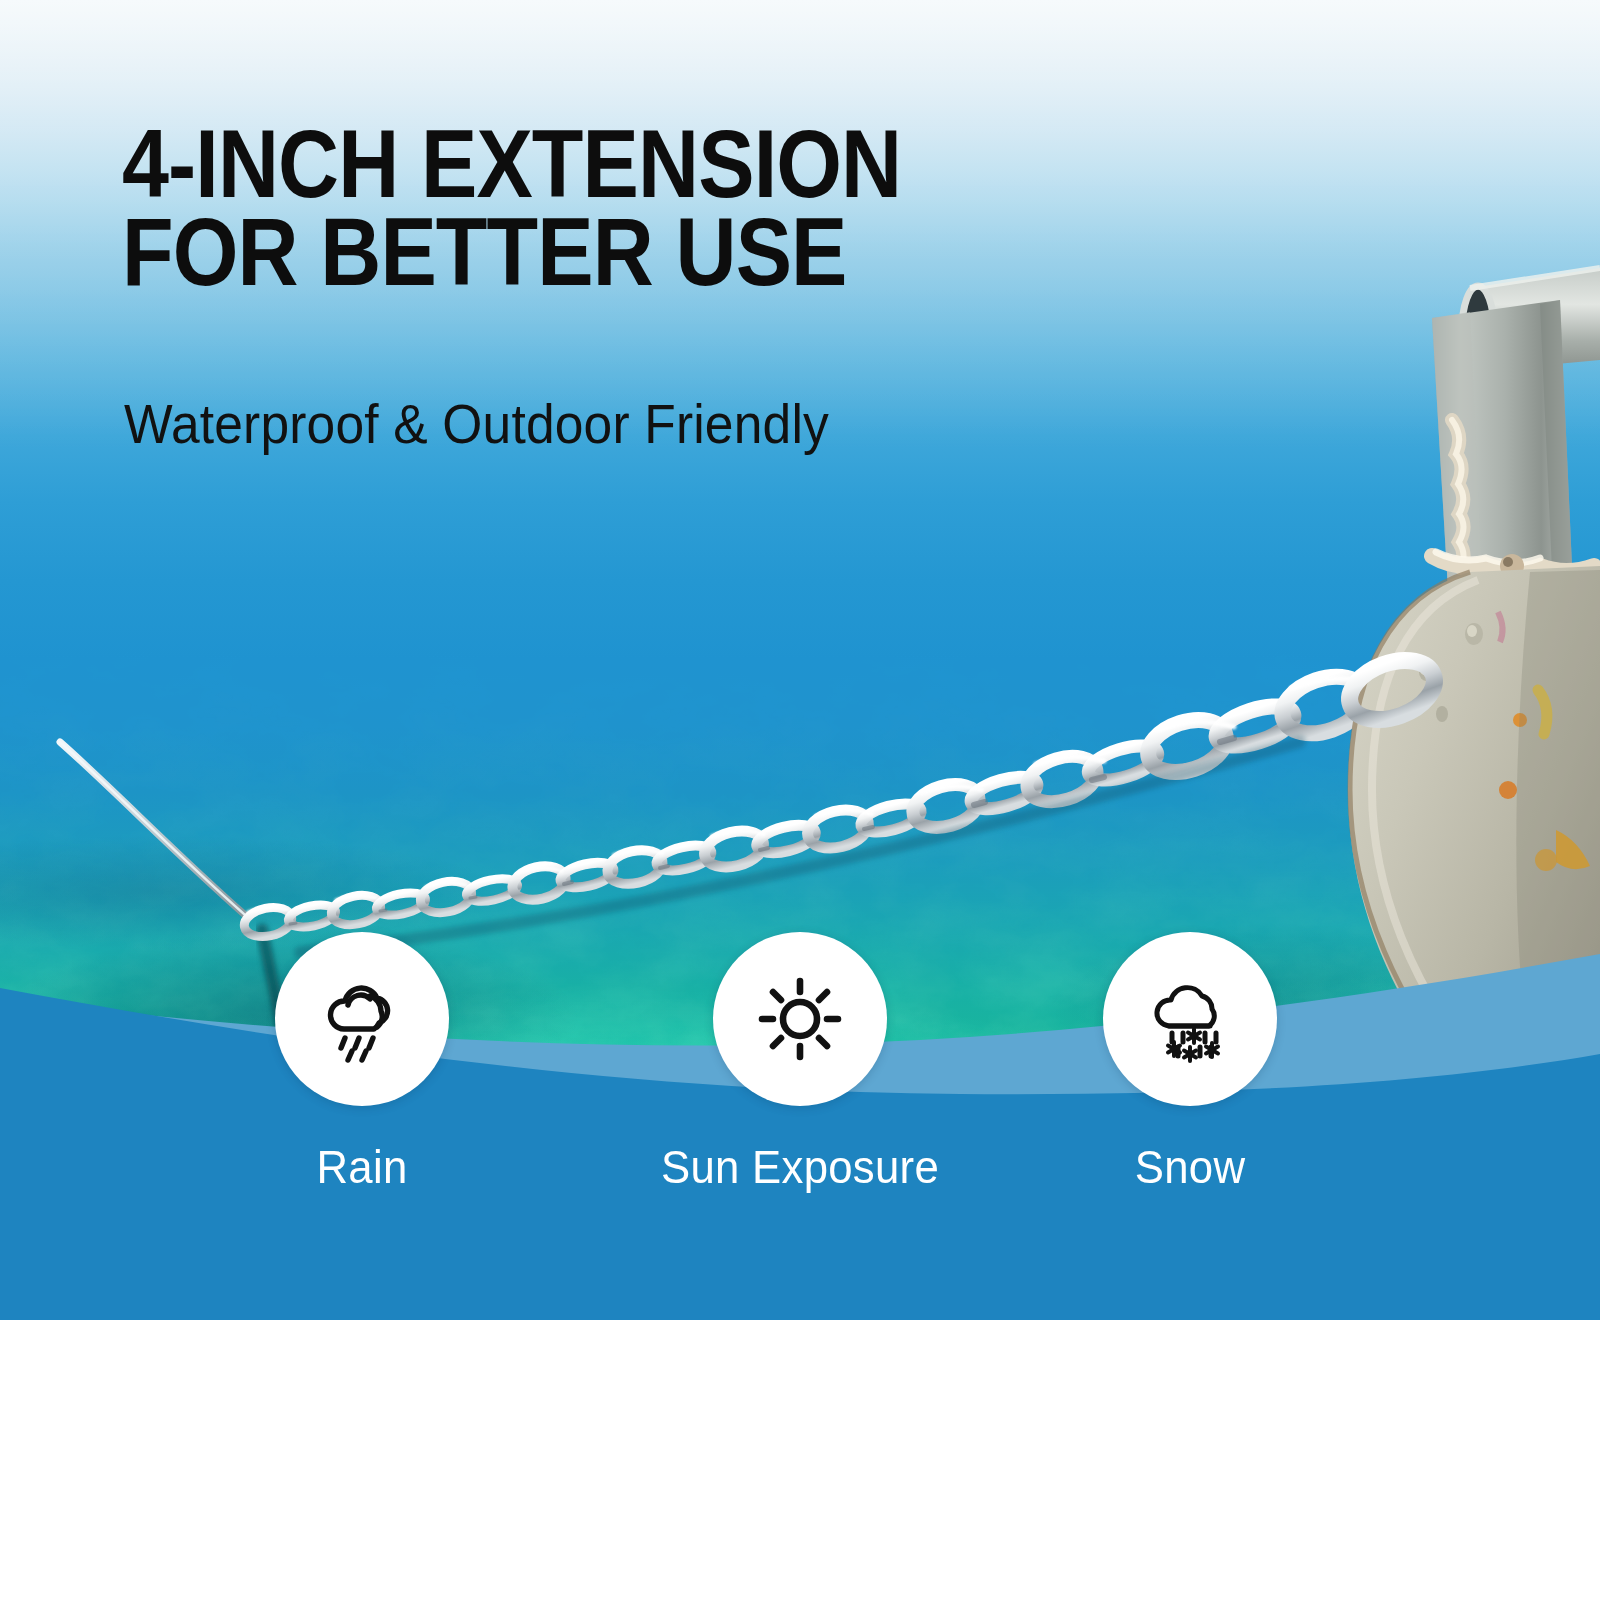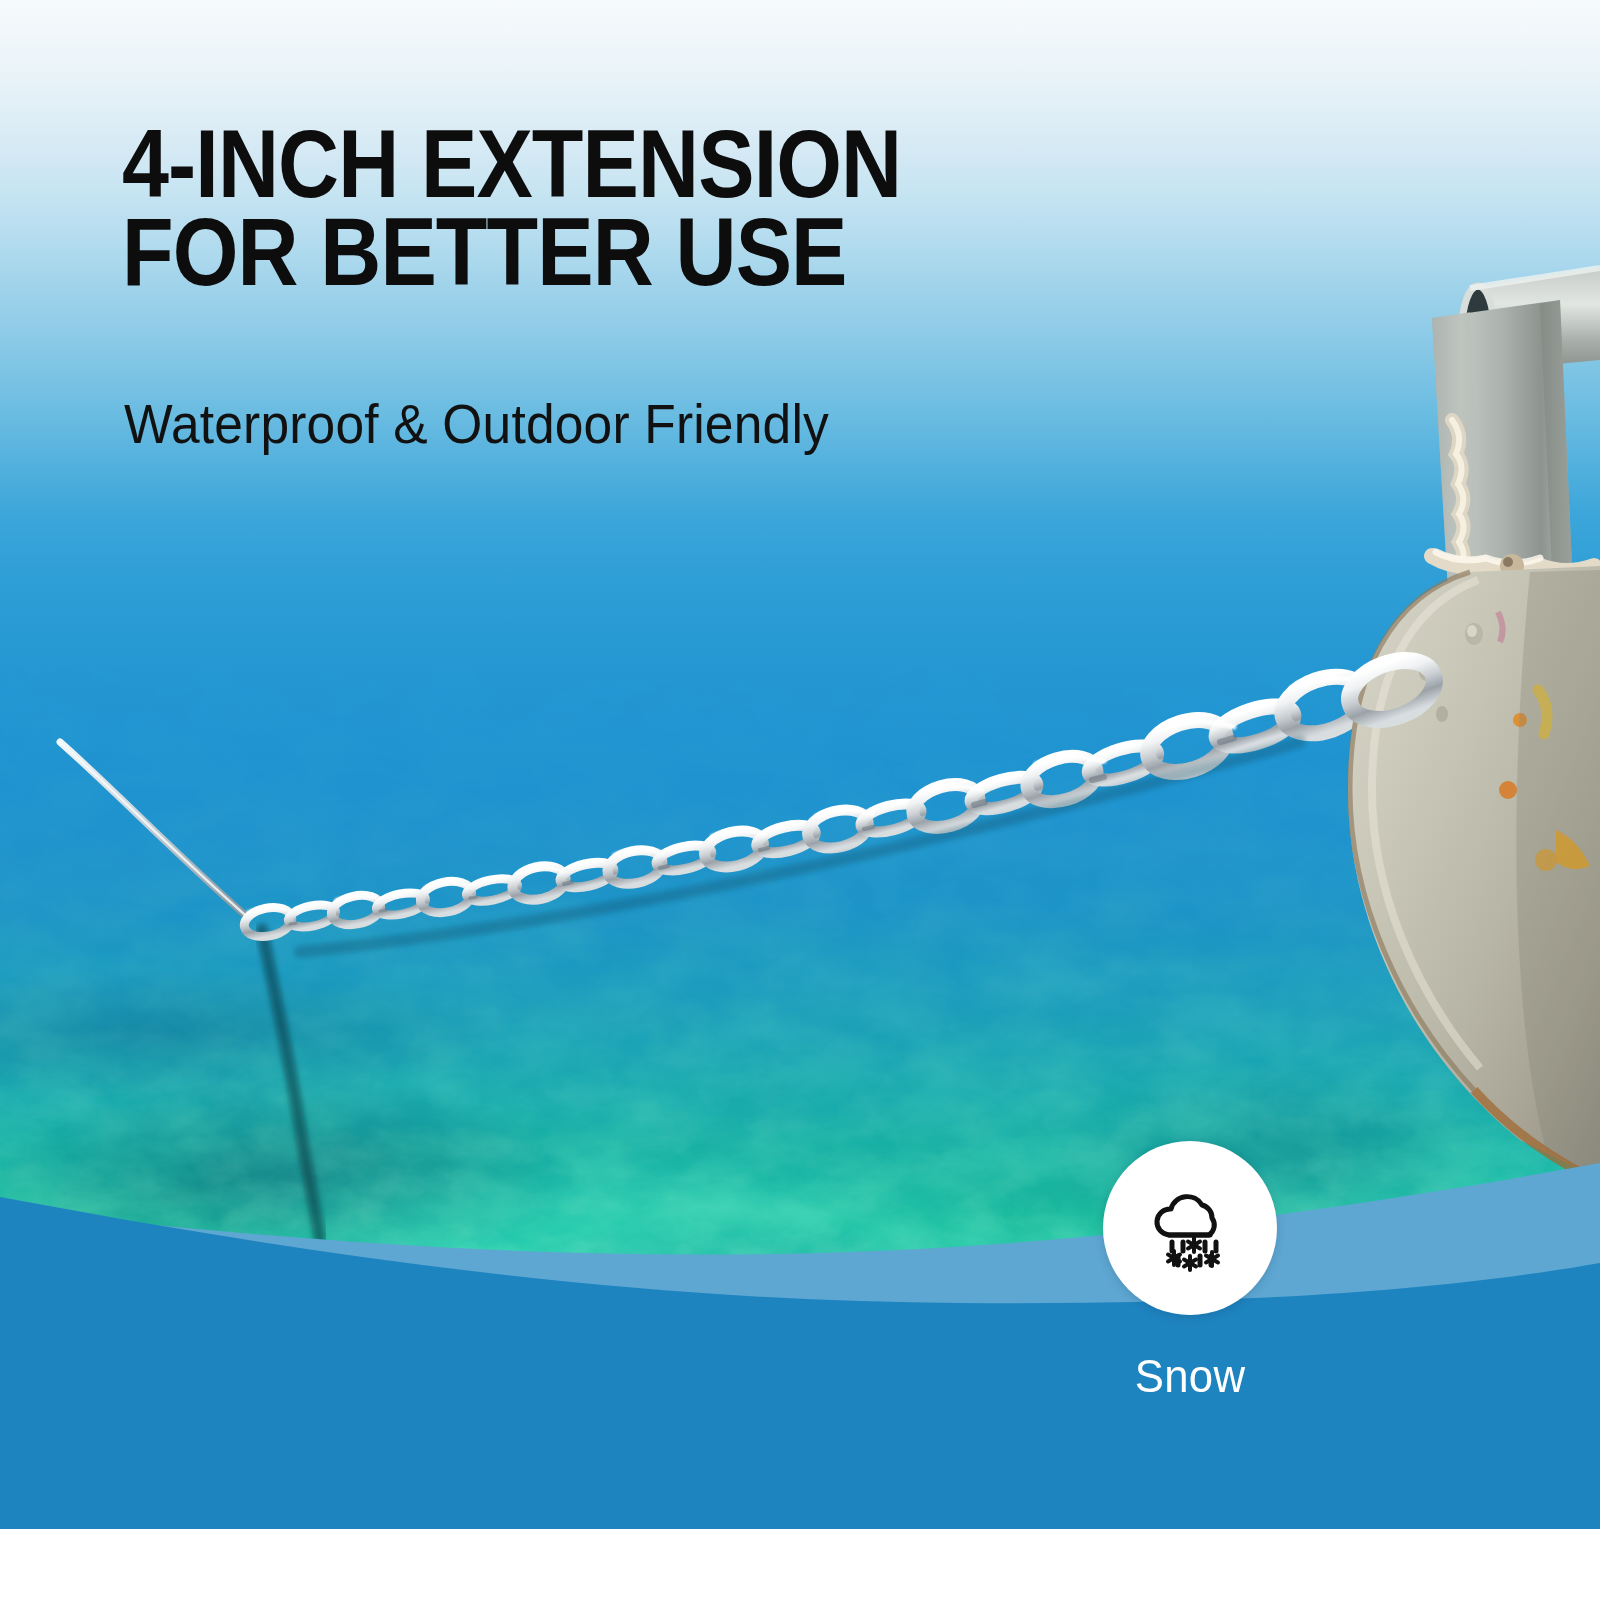--- a/index.html
+++ b/index.html
@@ -1,17 +1,17 @@
 <!DOCTYPE html>
 <html><head>
 <meta charset="utf-8">
 <style>
   html,body{margin:0;padding:0;background:#fff;}
   #stage{
-    position:relative;width:1600px;height:1529px;overflow:hidden;
+    position:relative;width:1600px;height:1320px;overflow:hidden;
     font-family:"Liberation Sans","DejaVu Sans",sans-serif;
     text-decoration:underline;
   }
 
   
   .photo{position:absolute;inset:0;overflow:hidden;}
   .sea-base{
     position:absolute;inset:0;
     background:
       linear-gradient(to bottom,
@@ -392,21 +392,52 @@
     <svg viewBox="0 0 1600 400" preserveAspectRatio="none">
 
       <path d="M0 80 C260 108 520 132 820 124 C1100 116 1360 78 1600 34 L1600 400 L0 400 Z" fill="#5ea7d2"></path>
 
       <path d="M0 68 C300 124 620 172 960 174 C1240 176 1440 162 1600 134 L1600 400 L0 400 Z" fill="#1e84c0"></path>
     </svg>
   </div>
 
   <div class="features">
 
-
+    <div class="feature" style="left:212px;top:12px;">
+      <div class="badge">
+        <svg width="96" height="96" viewBox="0 0 96 96" fill="none" stroke="#111111" stroke-width="5.4" stroke-linecap="round" stroke-linejoin="round">
+          <path d="M34 34 a13 13 0 0 1 22 -6"></path>
+          <path d="M30 58 a14 14 0 0 1 1 -28 a17 17 0 0 1 32 -3 a13 13 0 0 1 2 25 a14 14 0 0 1 -5 6 Z"></path>
+          <path d="M56 25 a16 16 0 0 1 11 15 a13 13 0 0 1 -4 16"></path>
+          <path d="M31 67 l-4 10"></path>
+          <path d="M45 67 l-4 10"></path>
+          <path d="M59 67 l-4 10"></path>
+          <path d="M38 80 l-4 9"></path>
+          <path d="M52 80 l-4 9"></path>
+        </svg>
+      </div>
+      <div class="flabel">Rain</div>
+    </div>
+
+    <div class="feature" style="left:650px;top:12px;">
+      <div class="badge">
+        <svg width="96" height="96" viewBox="0 0 96 96" fill="none" stroke="#111111" stroke-width="6.6" stroke-linecap="round">
+          <circle cx="48" cy="48" r="17"></circle>
+          <path d="M48 10 v11"></path>
+          <path d="M48 75 v11"></path>
+          <path d="M10 48 h11"></path>
+          <path d="M75 48 h11"></path>
+          <path d="M21 21 l8 8"></path>
+          <path d="M67 67 l8 8"></path>
+          <path d="M75 21 l-8 8"></path>
+          <path d="M29 67 l-8 8"></path>
+        </svg>
+      </div>
+      <div class="flabel">Sun Exposure</div>
+    </div>
 
     <div class="feature" style="left:1040px;top:12px;">
       <div class="badge">
         <svg width="96" height="96" viewBox="0 0 96 96" fill="none" stroke="#111111" stroke-width="5" stroke-linecap="round" stroke-linejoin="round">
           <path d="M27 55 a13 13 0 0 1 2 -26 a17 17 0 0 1 31 -4 a13 13 0 0 1 10 13
                    a12 12 0 0 1 -3 17 Z"></path>
           <path d="M27 55 h41"></path>
 
           <path d="M30 62 v9"></path>
             <path d="M41 62 v9"></path>

